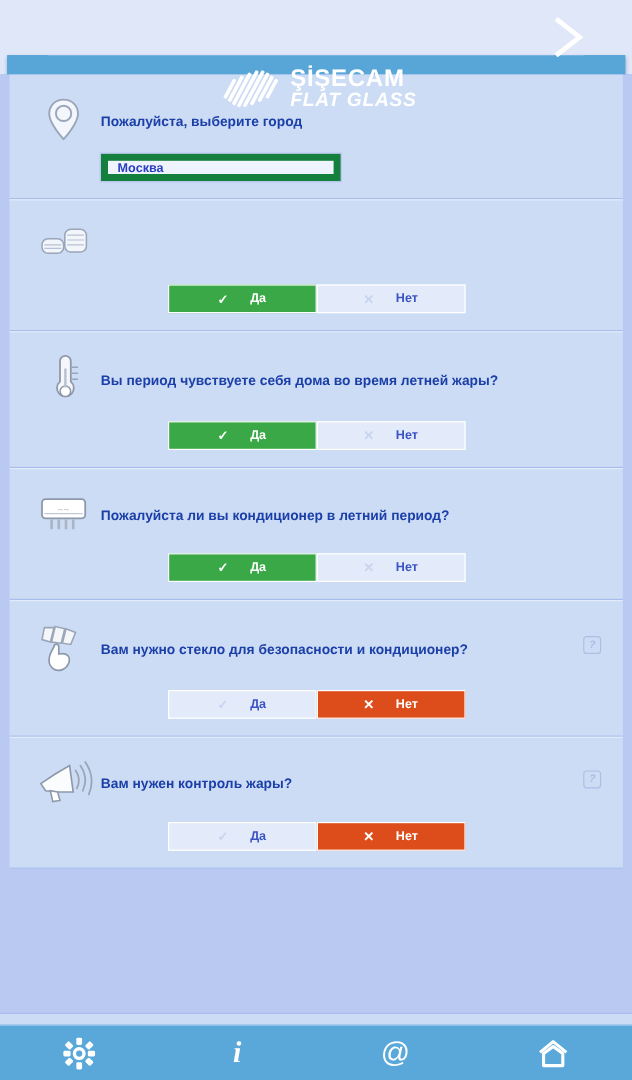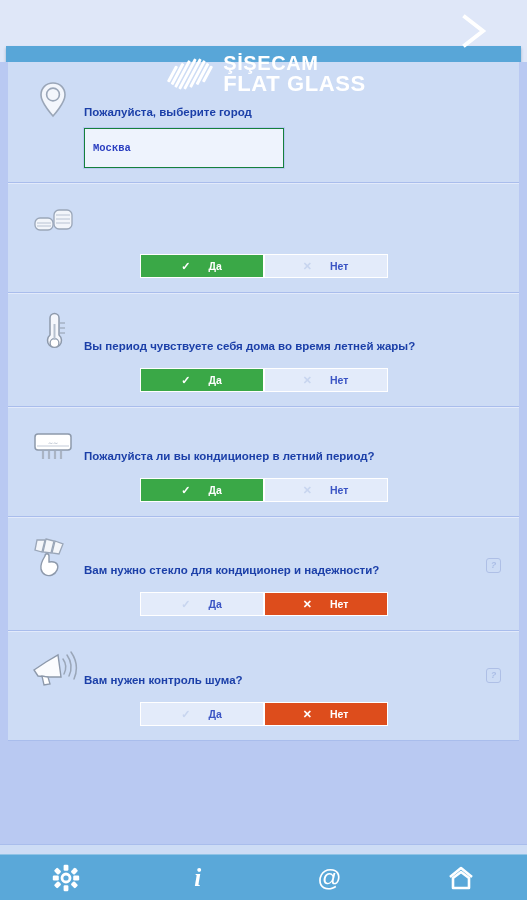--- a/index.html
+++ b/index.html
@@ -90,22 +90,23 @@
     line-height: 1.02;
     letter-spacing: .6px;
   }
   .logo-text .l1 {
     display: block;
     font-size: 20px;
     font-weight: bold;
   }
   .logo-text .l2 {
     display: block;
-    font-size: 22px;
-    font-weight: bold;
+    font-size: 16px;
+    font-weight: bold;
+    font-style: italic;
   }
 
   #header-next {
     position: absolute;
     right: 36px;
     top: 50%;
     transform: translateY(-50%);
     z-index: 3;
     width: 34px;
     height: 40px;
@@ -126,21 +127,21 @@
     background: #cddcf5;
     border-top: 1px solid #e2eafb;
     border-bottom: 1px solid #a9bdec;
     padding: 12px 0 14px 0;
     position: relative;
   }
   .section.first { border-top: none; }
 
   .q-row {
     display: flex;
-    align-items: flex-end;
+    align-items: center;
     padding: 4px 14px 0 14px;
     min-height: 44px;
   }
 
   .q-icon {
     width: 62px;
     flex: 0 0 62px;
     display: flex;
     align-items: center;
     justify-content: center;
@@ -174,26 +175,26 @@
     justify-content: center;
     font-style: italic;
   }
 
   
   .input-row {
     padding: 8px 14px 0 76px;
   }
   .city-input {
     width: 200px;
-    height: 40px;
+    height: 23px;
     background: #eef3fd;
-    border: 1px solid #15803d;
+    border: 6px solid #15803d;
     outline: 1px solid #b9c9f2;
     color: #2a3ec0;
-    font-family: Liberation Mono, monospace;
+    font-family: Liberation Sans, sans-serif;
     font-size: 10.5px;
     font-weight: bold;
     padding: 0 8px;
   }
 
   
   .yn-row {
     padding: 14px 0 0 0;
     display: flex;
     justify-content: center;
@@ -414,21 +415,21 @@
           <svg width="48" height="42" viewBox="0 0 48 42">
             <g fill="#f4f6fa" stroke="#9aa6b8" stroke-width="1.3">
               <polygon points="8,4 16,4 13,16 6,14"></polygon>
               <polygon points="17,3 25,5 22,17 14,16"></polygon>
               <polygon points="26,5 34,8 30,18 23,17"></polygon>
             </g>
             <path d="M16 20 c0 -3 4 -3 4 0 v6 c0 0 6 -1 8 2 c2 3 0 9 -5 11 c-5 2 -10 -1 -11 -6 c-1 -5 4 -13 4 -13 Z" fill="#ffffff" stroke="#8d99ab" stroke-width="1.4"></path>
           </svg>
         </span>
         <span class="q-text">
-          <span>Вам нужно стекло для кондиционер и надежности?</span>
+          <span>Вам нужно стекло для безопасности и кондиционер?</span>
           <span class="help-badge">?</span>
         </span>
       </div>
       <div class="yn-row">
         <div class="yn-group">
           <div class="yn-btn">
             <span class="tick">✓</span>
             <span>Да</span>
           </div>
           <div class="yn-btn sel-no">
@@ -446,21 +447,21 @@
             <path d="M6 20 L18 12 L30 5 L33 27 L20 27 L10 26 Z" fill="#fbfcfe" stroke="#8d99ab" stroke-width="1.4"></path>
             <path d="M14 26 L16 35 L22 34 L20 27 Z" fill="#ffffff" stroke="#8d99ab" stroke-width="1.3"></path>
             <g fill="none" stroke="#9aa6b8" stroke-width="1.5" stroke-linecap="round">
               <path d="M35 9 q5 7 1 15"></path>
               <path d="M39 5 q7 10 2 21"></path>
               <path d="M43 2 q9 13 3 27"></path>
             </g>
           </svg>
         </span>
         <span class="q-text">
-          <span>Вам нужен контроль шума?</span>
+          <span>Вам нужен контроль жары?</span>
           <span class="help-badge">?</span>
         </span>
       </div>
       <div class="yn-row">
         <div class="yn-group">
           <div class="yn-btn">
             <span class="tick">✓</span>
             <span>Да</span>
           </div>
           <div class="yn-btn sel-no">

